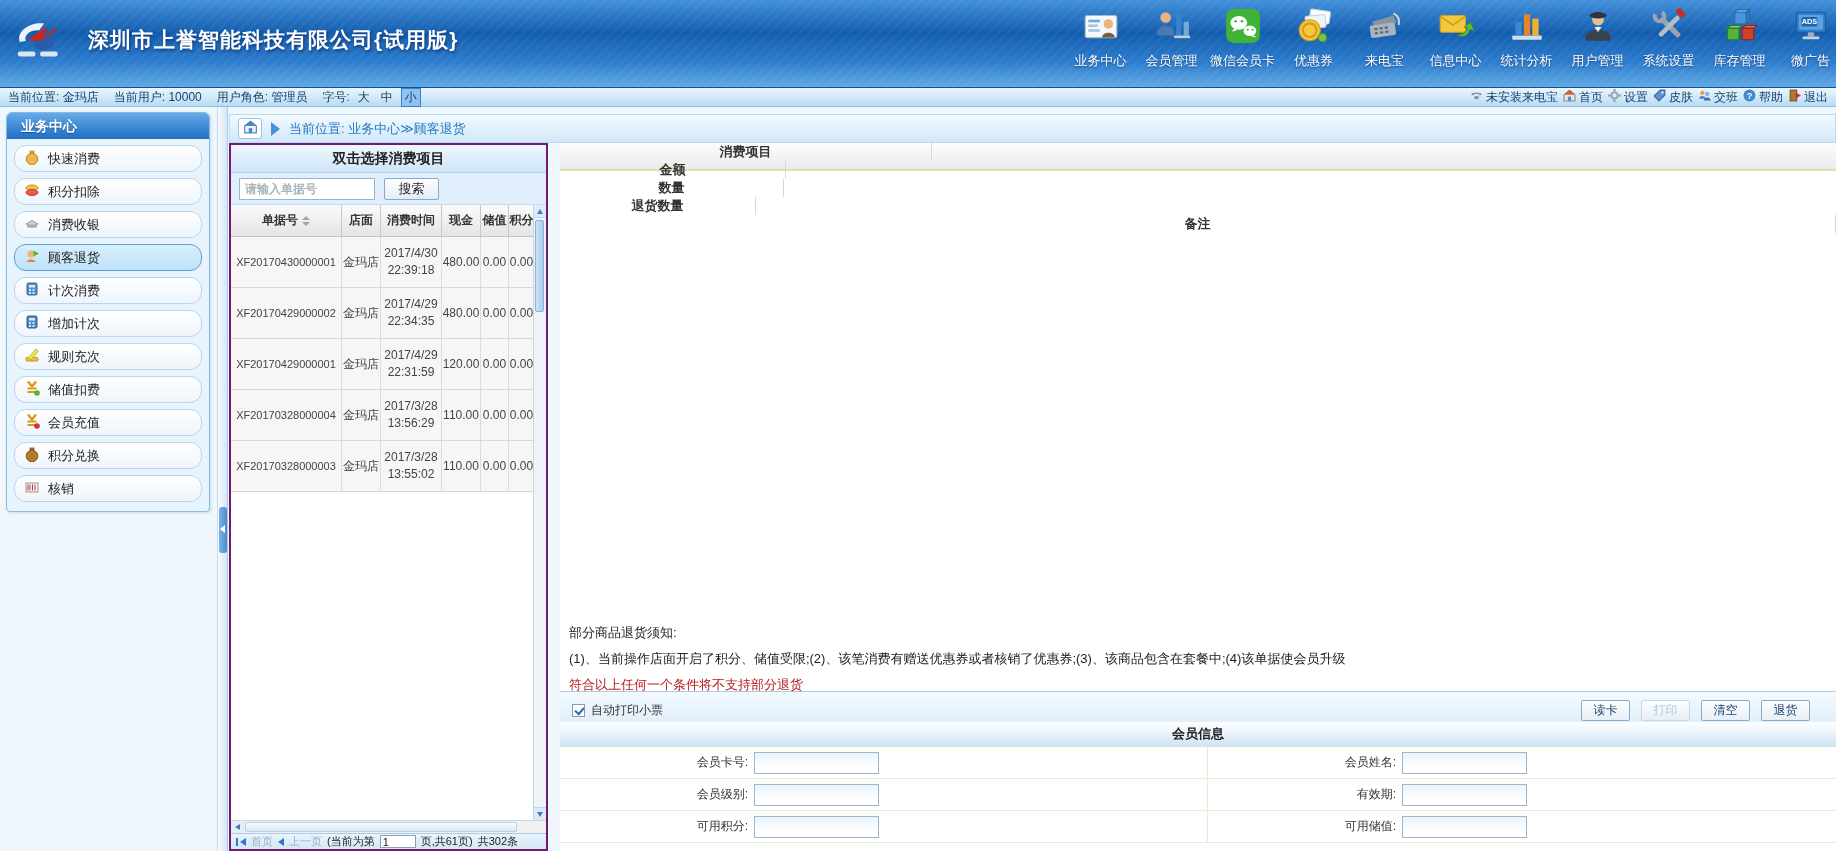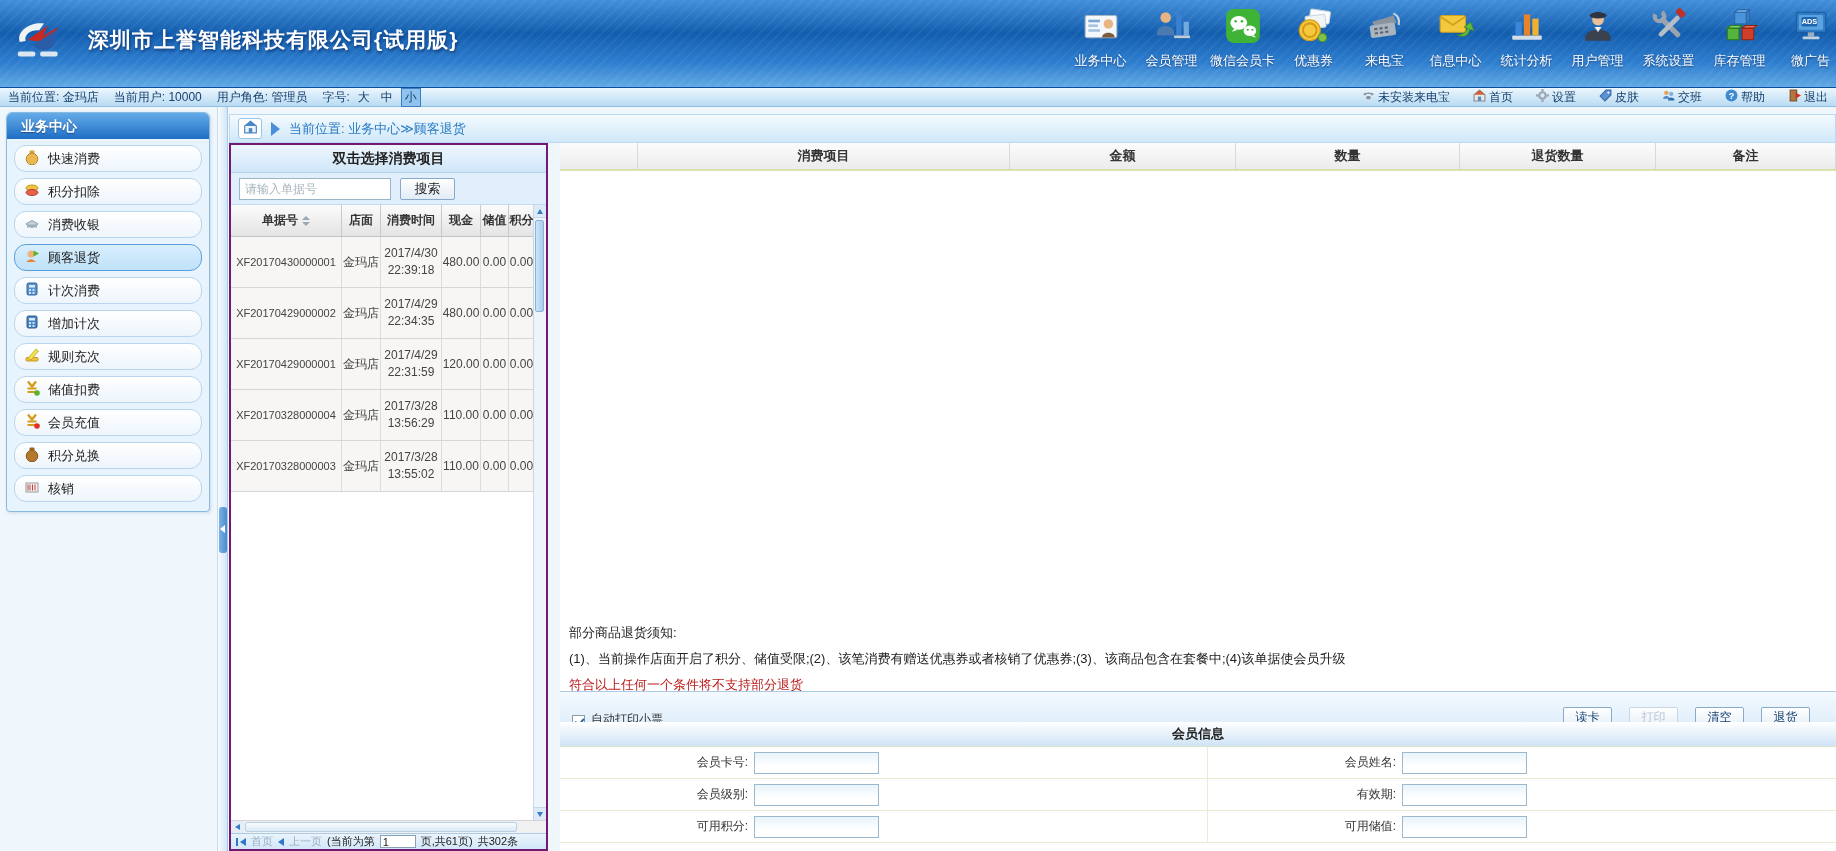--- a/index.html
+++ b/index.html
@@ -22,21 +22,21 @@
   
   .statusbar { position:absolute; top:88px; left:0; width:1836px; height:19px;
     background:linear-gradient(#ecf6fd,#b9dbf3); border-bottom:1px solid #8fc0e2;
     display:flex; justify-content:space-between; align-items:center;
     font-size:12px; color:#17406e; padding:0 8px; }
   .status-left { display:flex; align-items:center; gap:5px; white-space:nowrap; }
   .status-left .grp { margin-right:10px; }
   .status-left b { font-weight:normal; }
   .size-opt { padding:0 3px; cursor:pointer; }
   .size-active { background:#8fc3ee; border:1px solid #3f7fc1; }
-  .status-right { display:flex; align-items:center; gap:23px; white-space:nowrap; }
+  .status-right { display:flex; align-items:center; gap:5px; white-space:nowrap; }
   .status-link { display:flex; align-items:center; gap:3px; cursor:pointer; }
   .status-link svg { width:13px; height:13px; }
 
   
   .main { position:absolute; top:107px; left:0; right:0; bottom:0; background:#eff6fc; }
 
   
   .sidebar { position:absolute; left:6px; top:5px; width:204px; padding-bottom:9px;
     background:#e7f3fd; border:1px solid #88b9de; border-radius:6px 6px 4px 4px;
     box-shadow:1px 1px 3px rgba(100,140,180,.25); }
@@ -67,21 +67,21 @@
   .bc-arrow { width:0; height:0; border-top:7px solid transparent; border-bottom:7px solid transparent;
     border-left:9px solid #4a90d9; }
 
   
   .orders-panel { position:absolute; left:229px; top:36px; width:319px; bottom:0;
     background:#fff; border:2px solid #701a75; }
   .op-title { height:28px; line-height:27px; text-align:center; font-weight:bold; font-size:14px; color:#222;
     background:linear-gradient(#eef6fd,#cfe6f8); border-bottom:1px solid #b5d3ec; }
   .op-search { height:32px; background:#e0effb; border-bottom:1px solid #c5dcf0;
     display:flex; align-items:center; gap:9px; padding:0 8px; }
-  .op-search input { width:152px; height:22px; border:1px solid #9ab4c8; padding:0 5px; font-size:12px; color:#333; }
+  .op-search input { width:136px; height:22px; border:1px solid #9ab4c8; padding:0 5px; font-size:12px; color:#333;font-weight:bold; }
   .op-search input::placeholder { color:#a8b4bc; }
   .op-search button { width:55px; height:22px; font-size:13px; color:#222; cursor:pointer;
     background:linear-gradient(#ffffff,#e2ecf6); border:1px solid #8aa8c8; border-radius:2px; }
   .op-table { position:absolute; top:60px; left:0; width:304px; bottom:29px; background:#fff; overflow:hidden; }
   .op-hrow { display:flex; height:32px; align-items:stretch; font-weight:bold; font-size:12px; color:#333;
     background:linear-gradient(#fbfbfb,#e4e4e4); border-bottom:1px solid #c4c4c4; }
   .op-hcell { display:flex; align-items:center; justify-content:center; border-right:1px solid #c8c8c8; }
   .op-row { display:flex; height:51px; background:#f7f6f4; border-bottom:1px solid #d6d6d6; cursor:pointer; }
   .op-cell { display:flex; flex-direction:column; align-items:center; justify-content:center;
     border-right:1px solid #dcdcdc; font-size:12px; color:#444; line-height:17px; }
@@ -110,33 +110,33 @@
     white-space:nowrap; overflow:hidden; }
   .pg-nav { display:flex; align-items:center; gap:2px; cursor:pointer; }
   .pg-bar { width:2px; height:8px; background:#2f77c8; }
   .pg-tri { width:0; height:0; border-top:4px solid transparent; border-bottom:4px solid transparent; border-right:6px solid #2f77c8; }
   .pg-dis { color:#9ab0c4; cursor:default; }
   .pg-input { width:36px; height:13px; font-size:11px; border:1px solid #8aa0b4; padding:0 2px; color:#222; }
 
   
   .refund-panel { position:absolute; left:560px; top:36px; right:0; bottom:0; background:#fff; }
   .rp-header { display:flex; height:28px; align-items:stretch; font-size:13px; font-weight:bold; color:#333;
-    background:linear-gradient(#fcfcfc,#ebebeb); border-bottom:2px solid #d9e3ab; }
+    background:linear-gradient(#fcfcfc,#ebebeb); border-bottom:2px solid #d9e3ab;flex-direction:column; }
   .rp-hcell { display:flex; align-items:center; justify-content:center; border-right:1px solid #d8d8d8; }
   .r0 { width:78px; } .r1 { width:372px; } .r2 { width:226px; } .r3 { width:224px; } .r4 { width:196px; } .r5 { flex:1; }
   .rp-notice { position:absolute; top:477px; left:9px; right:10px; font-size:13px; color:#222; line-height:26px; }
   .rp-warning { color:#b91c1c; }
   .rp-toolbar { position:absolute; top:548px; left:0; right:0; height:38px;
     background:linear-gradient(#f4faff,#ddedfa); border-top:1px solid #a9cbe8; border-bottom:1px solid #c8dcee;
-    display:flex; align-items:flex-end; padding:0 26px 0 12px; }
+    display:flex; align-items:center; padding:0 26px 0 12px; }
   .checkbox { width:13px; height:13px; background:#fff; border:1px solid #8a9aa8; position:relative; cursor:pointer; }
   .checkbox::after { content:""; position:absolute; left:2px; top:2px; width:7px; height:4px;
     border-left:2px solid #2a6ab0; border-bottom:2px solid #2a6ab0; transform:rotate(-50deg); }
   .auto-print { margin-left:6px; font-size:12px; color:#333; }
-  .rp-buttons { margin-left:auto; display:flex; gap:17px; }
+  .rp-buttons { margin-left:auto; display:flex; gap:11px; }
   .btn { width:49px; height:21px; font-size:12px; color:#17406e; cursor:pointer;
     background:linear-gradient(#ffffff,#e5eef7); border:1px solid #89aac9; border-radius:2px; }
   .btn.disabled { color:#b9c6d2; border-color:#c6d6e4; cursor:default; }
   .rp-member-title { position:absolute; top:579px; left:0; right:0; height:25px; line-height:24px;
     text-align:center; font-weight:bold; font-size:13px; color:#222;
     background:linear-gradient(#ffffff,#cfe4f6); border-bottom:1px solid #dde5c9; }
   .rp-form { position:absolute; top:604px; left:0; right:0; bottom:0; font-size:12px; color:#333;border-radius:8px; }
   .form-row { display:flex; height:32px; border-bottom:1px solid #e9ecd4; }
   .form-cell { width:647px; display:flex; align-items:center; height:100%; }
   .form-cell.second { flex:1; border-left:1px solid #e9ecd4; }

